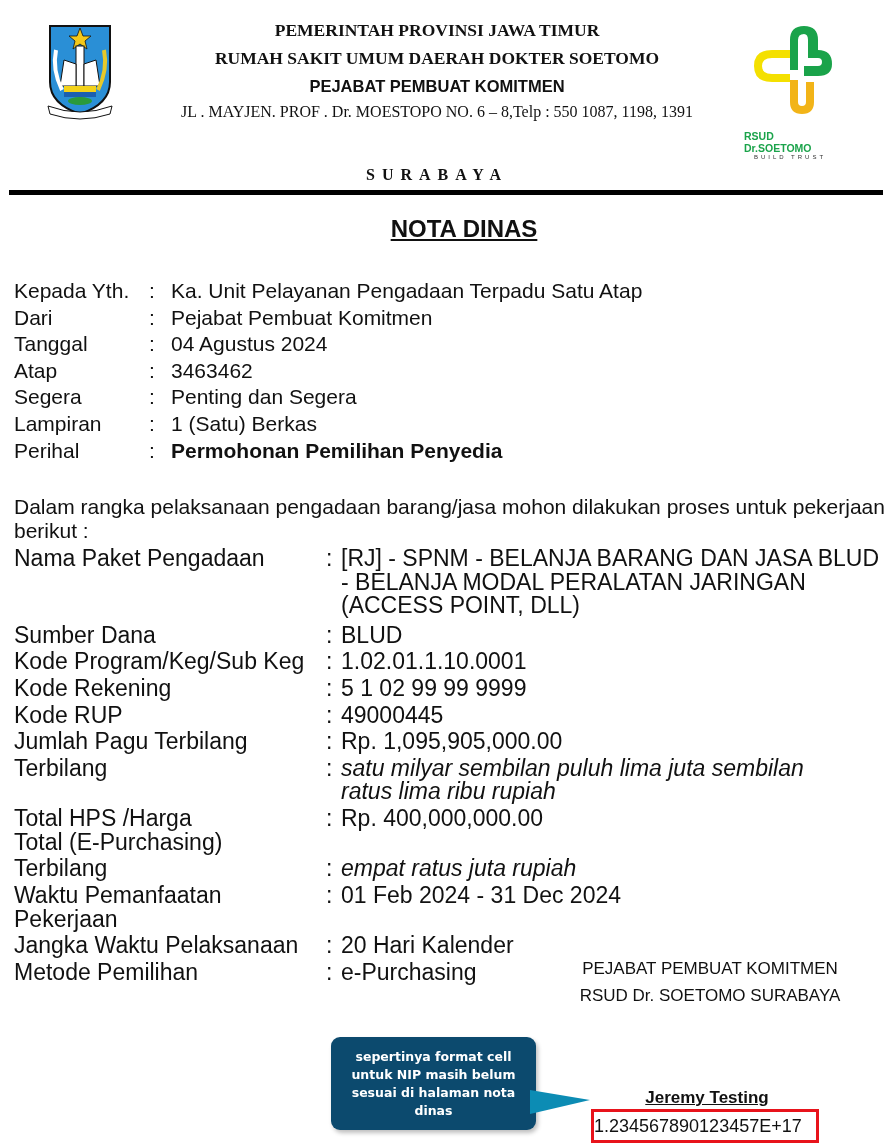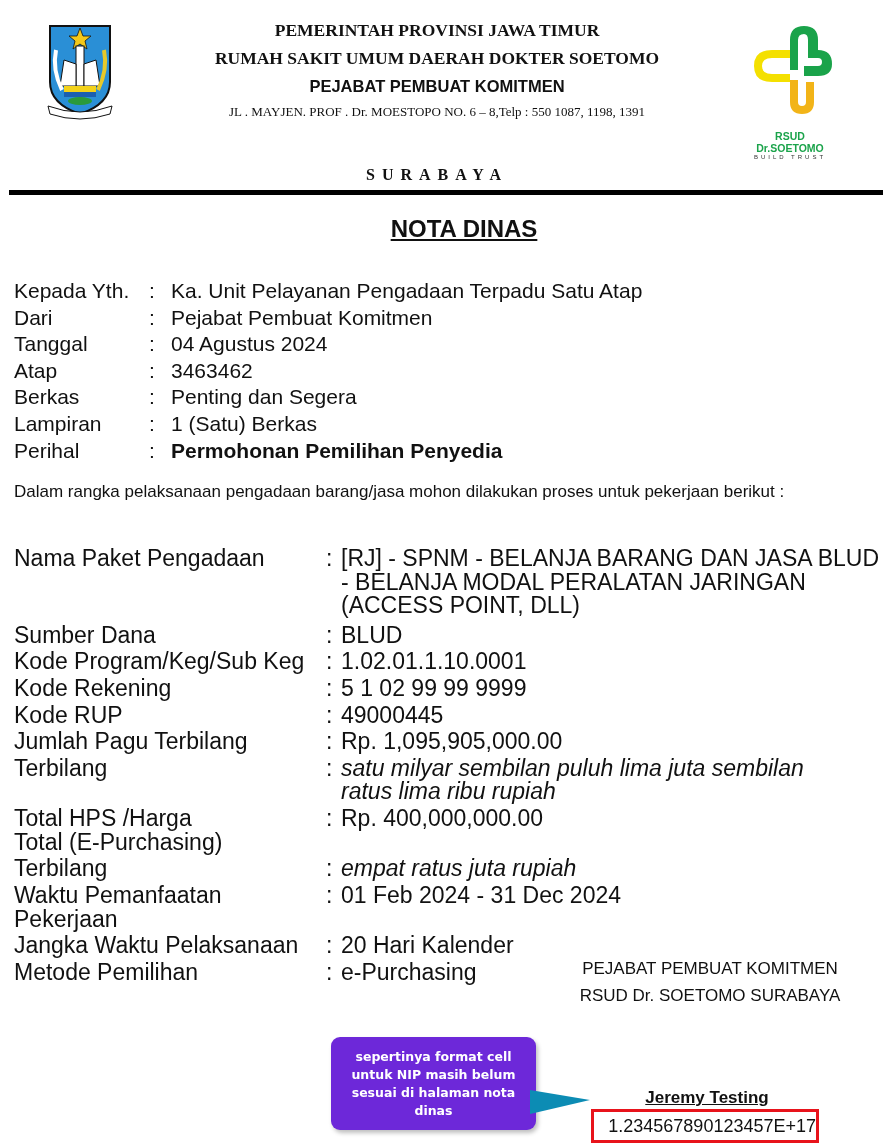--- a/index.html
+++ b/index.html
@@ -3,40 +3,40 @@
 <meta charset="utf-8">
 <style>
   html, body { margin:0; padding:0; background:#ffffff; }
   body { width:894px; height:1148px; position:relative; overflow:hidden; color:#111; font-family:"Liberation Sans", sans-serif; }
   .kop { position:absolute; left:0; top:8px; width:894px; height:190px; }
   .logo-left { position:absolute; left:44px; top:12px; width:72px; height:100px; }
   .logo-right { position:absolute; left:744px; top:12px; width:92px; height:130px; }
   .kop-text { position:absolute; left:150px; top:8px; width:574px; text-align:center; }
   .kop-text .l1, .kop-text .l2 { font-family:"Liberation Serif", serif; font-weight:bold; font-size:17.5px; line-height:28px; }
   .kop-text .l3 { font-family:"Liberation Sans", sans-serif; font-weight:bold; font-size:16.5px; line-height:28px; }
-  .kop-text .l4 { font-family:"Liberation Serif", serif; font-size:13px; line-height:24px; }
+  .kop-text .l4 { font-family:"Liberation Serif", serif; font-size:16px; line-height:24px; }
   .kota { position:absolute; left:0; top:158px; width:874px; text-align:center; font-family:"Liberation Serif", serif; font-weight:bold; font-size:16px; letter-spacing:7px; }
   .rule { position:absolute; left:9px; top:182px; width:874px; height:5px; background:#000; }
   .title { position:absolute; left:0; top:215px; width:894px; text-align:center; font-weight:bold; font-size:24px; text-decoration:underline;padding-left:17px; }
   .meta { position:absolute; left:14px; top:278px; font-size:21px; }
   .row { display:flex; line-height:26.6px; }
   .meta .lbl { width:135px; }
   .meta .colon { width:22px; }
   .bold { font-weight:bold; }
-  .intro { position:absolute; left:14px; top:482px; font-size:17px; }
+  .intro { position:absolute; left:14px; top:495px; font-size:21px; }
   .detail { position:absolute; left:14px; top:547px; width:870px; font-size:23px; }
   .detail .row { line-height:23.5px; margin-bottom:3.2px; }
   .detail .lbl { width:312px; flex:none; }
   .detail .colon { width:15px; flex:none; }
   .detail .val { flex:1; }
   .italic { font-style:italic; }
   .sign { position:absolute; left:540px; top:955px; width:340px; text-align:center; font-size:17px; line-height:27px; }
   .signer { position:absolute; left:592px; top:1088px; width:230px; text-align:center; font-weight:bold; font-size:17px; text-decoration:underline; }
-  .nip { position:absolute; left:591px; top:1109px; width:228px; height:34px; border:3px solid #e8131b; box-sizing:border-box; text-align:right; font-size:18px; line-height:28px; }
-  .callout { position:absolute; left:331px; top:1037px; width:205px; height:93px; background:#6d28d9; border-radius:9px; box-shadow:2px 3px 4px rgba(0,0,0,0.25); color:#fff; font-family:"DejaVu Sans", sans-serif; font-weight:bold; font-size:12.5px; line-height:18px; text-align:center; display:flex; align-items:center; justify-content:center; padding:0 10px; box-sizing:border-box; }
+  .nip { position:absolute; left:591px; top:1109px; width:228px; height:34px; border:3px solid #e8131b; box-sizing:border-box; text-align:left; font-size:18px; line-height:28px; }
+  .callout { position:absolute; left:331px; top:1037px; width:205px; height:93px; background:#0c4a6e; border-radius:9px; box-shadow:2px 3px 4px rgba(0,0,0,0.25); color:#fff; font-family:"DejaVu Sans", sans-serif; font-weight:bold; font-size:12.5px; line-height:18px; text-align:center; display:flex; align-items:center; justify-content:center; padding:0 10px; box-sizing:border-box; }
   .callout-tail { position:absolute; left:530px; top:1090px; width:0; height:0; border-top:10px solid transparent; border-bottom:14px solid transparent; border-left:60px solid #0c8cb4; }
 </style>
 </head>
 <body>
 
 <div class="kop">
   <svg class="logo-left" viewBox="0 0 72 100">
     <path d="M6 6 H66 V62 Q66 84 36 94 Q6 84 6 62 Z" fill="#2a8fd6" stroke="#111" stroke-width="2"></path>
     <polygon points="36,8 39,16 47,16 41,21 43,29 36,24 29,29 31,21 25,16 33,16" fill="#f3c81a" stroke="#111" stroke-width="0.8"></polygon>
     <rect x="32" y="26" width="8" height="40" fill="#fff" stroke="#111" stroke-width="1"></rect>
@@ -56,21 +56,21 @@
     <div class="l3">PEJABAT PEMBUAT KOMITMEN</div>
     <div class="l4">JL . MAYJEN. PROF . Dr. MOESTOPO NO. 6 – 8,Telp : 550 1087, 1198, 1391</div>
   </div>
 
   <div class="logo-right">
     <svg width="92" height="100" viewBox="0 0 92 100">
       <path d="M46 50 L46 20 Q46 6 60 6 Q74 6 74 20 L74 30 Q88 30 88 44 Q88 56 74 56 L60 56 L60 46 L74 46 Q78 46 78 42 Q78 38 74 38 L64 38 L64 20 Q64 14 60 14 Q54 14 54 20 L54 50 Z" fill="#1aa34a"></path>
       <path d="M46 30 L28 30 Q10 30 10 46 Q10 62 28 62 L46 62 L46 54 L28 54 Q18 54 18 46 Q18 38 28 38 L46 38 Z" fill="#f4e000"></path>
       <path d="M46 60 L46 82 Q46 94 58 94 Q70 94 70 82 L70 62 L62 62 L62 82 Q62 86 58 86 Q54 86 54 82 L54 60 Z" fill="#f2b418"></path>
     </svg>
-    <div style="text-align:center;font-weight:bold;font-size:10.5px;color:#1aa34a;margin-top:6px;">RSUD Dr.SOETOMO</div>
+    <div style="font-weight:bold;font-size:10.5px;color:#1aa34a;margin-top:6px;">RSUD Dr.SOETOMO</div>
     <div style="text-align:center;font-size:6px;letter-spacing:3px;color:#333;">BUILD TRUST</div>
   </div>
 
   <div class="kota">SURABAYA</div>
   <div class="rule"></div>
 </div>
 
 <div class="title">NOTA DINAS</div>
 
 <div class="meta">
@@ -88,21 +88,21 @@
       <span class="lbl">Tanggal</span>
       <span class="colon">:</span>
       <span>04 Agustus 2024</span>
     </div>
   <div class="row">
       <span class="lbl">Atap</span>
       <span class="colon">:</span>
       <span>3463462</span>
     </div>
   <div class="row">
-      <span class="lbl">Berkas</span>
+      <span class="lbl">Segera</span>
       <span class="colon">:</span>
       <span>Penting dan Segera</span>
     </div>
   <div class="row">
       <span class="lbl">Lampiran</span>
       <span class="colon">:</span>
       <span>1 (Satu) Berkas</span>
     </div>
   <div class="row">
       <span class="lbl">Perihal</span>

